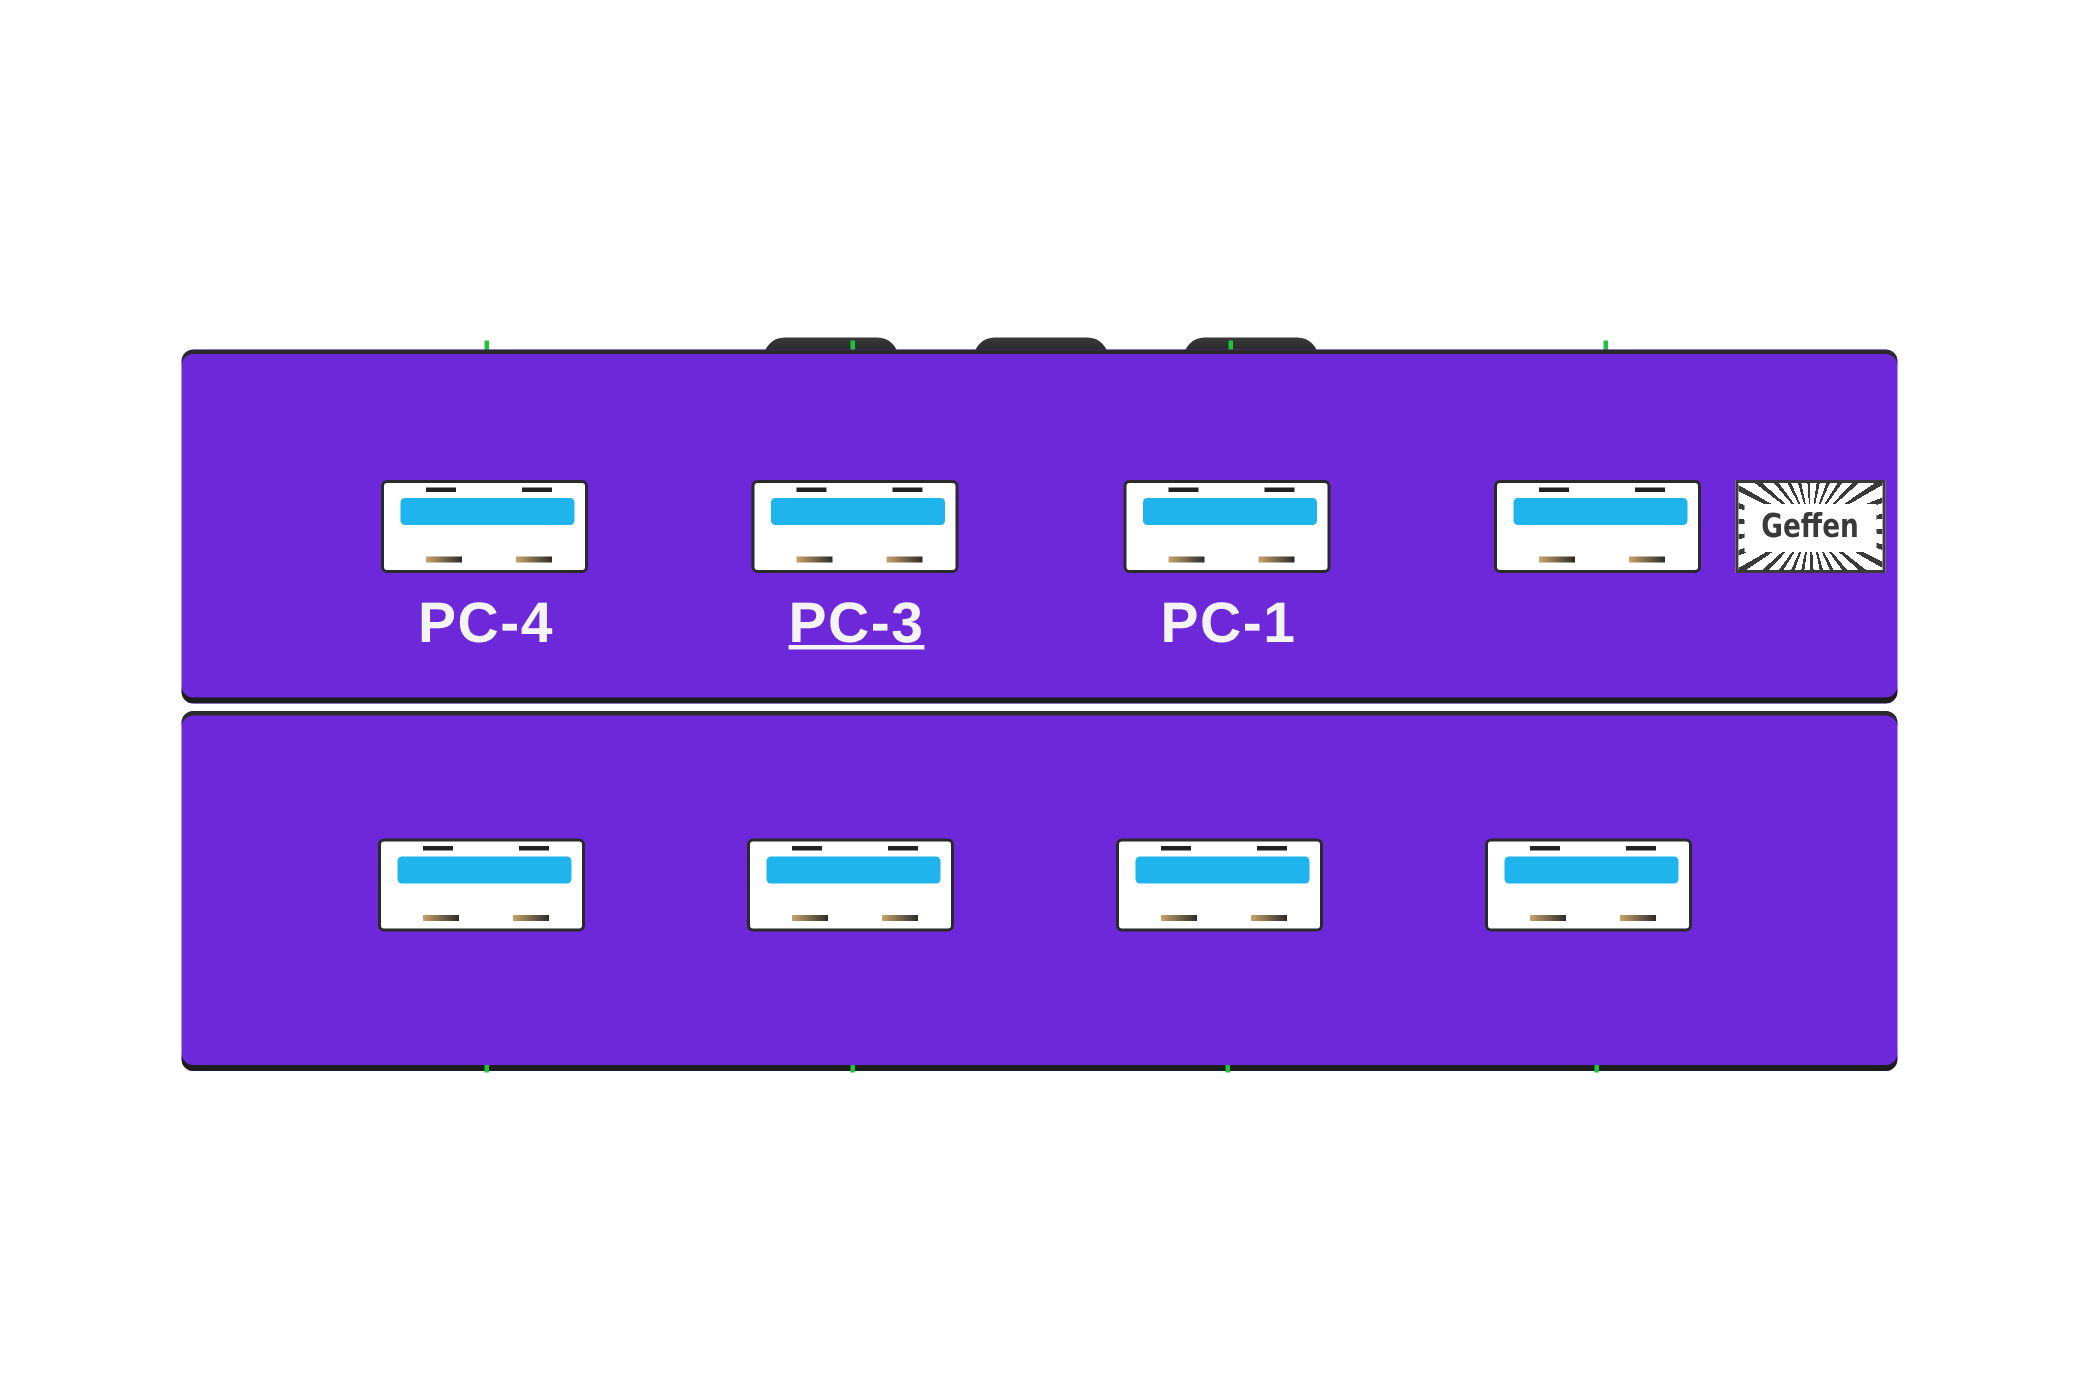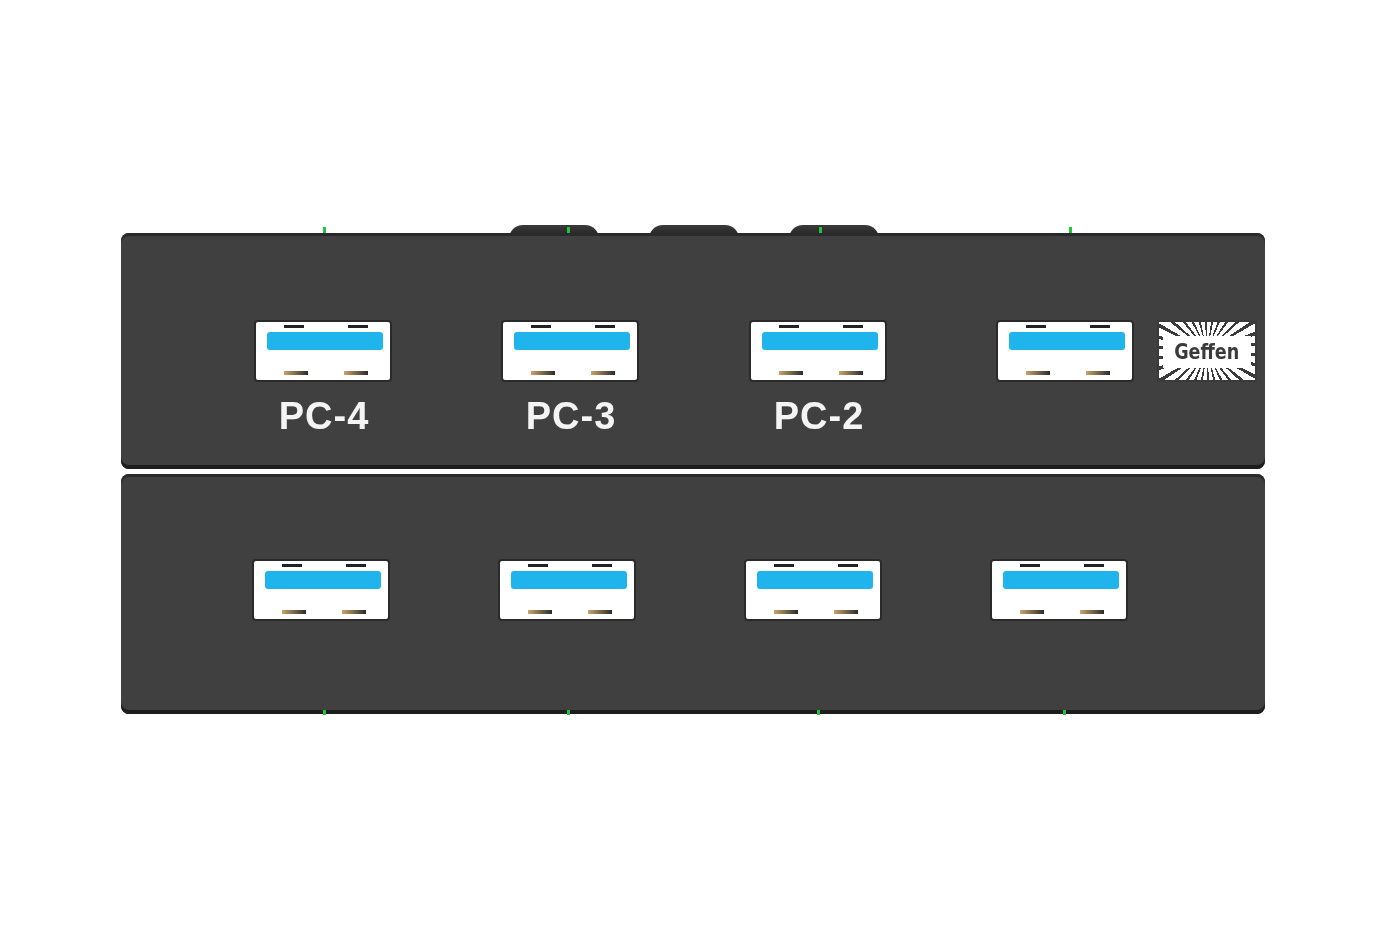--- a/index.html
+++ b/index.html
@@ -19,21 +19,21 @@
     }
     .pin {
       position: absolute;
       width: 3px; height: 8px;
       background: #1fc43a;
     }
     .panel {
       position: absolute;
       left: 121px;
       width: 1144px;
-      background: #404040;
+      background: #6d28d9;
       border-radius: 8px;
       box-shadow: inset 0 3px 0 #2a2a2a, inset 0 -4px 0 #1d1d1d;
     }
     .panel.top { top: 233px; height: 236px; }
     .panel.bottom { top: 474px; height: 240px; }
     .port {
       position: absolute;
       width: 138px; height: 62px;
       background: #ffffff;
       border: 2px solid #2a2a2a;
@@ -116,30 +116,30 @@
   </div>
   <div class="label" style="left:123px; top:162px;">PC-4</div>
 
   <div class="port" style="left:380px; top:87px;">
     <div class="tongue"></div>
     <div class="ct" style="left:28px; top:3px;"></div>
       <div class="ct" style="left:92px; top:3px;"></div>
     <div class="cb" style="left:28px;"></div>
       <div class="cb" style="left:88px;"></div>
   </div>
-  <div class="label" style="left:370px; top:162px;">PC-3</div>
+  <div class="label" style="left:370px; top:162px;text-decoration:underline;">PC-3</div>
 
   <div class="port" style="left:628px; top:87px;">
     <div class="tongue"></div>
     <div class="ct" style="left:28px; top:3px;"></div>
       <div class="ct" style="left:92px; top:3px;"></div>
     <div class="cb" style="left:28px;"></div>
       <div class="cb" style="left:88px;"></div>
   </div>
-  <div class="label" style="left:618px; top:162px;">PC-2</div>
+  <div class="label" style="left:618px; top:162px;">PC-1</div>
 
   <div class="port" style="left:875px; top:87px;">
     <div class="tongue"></div>
     <div class="ct" style="left:28px; top:3px;"></div>
       <div class="ct" style="left:92px; top:3px;"></div>
     <div class="cb" style="left:28px;"></div>
       <div class="cb" style="left:88px;"></div>
   </div>
 </div>
 

